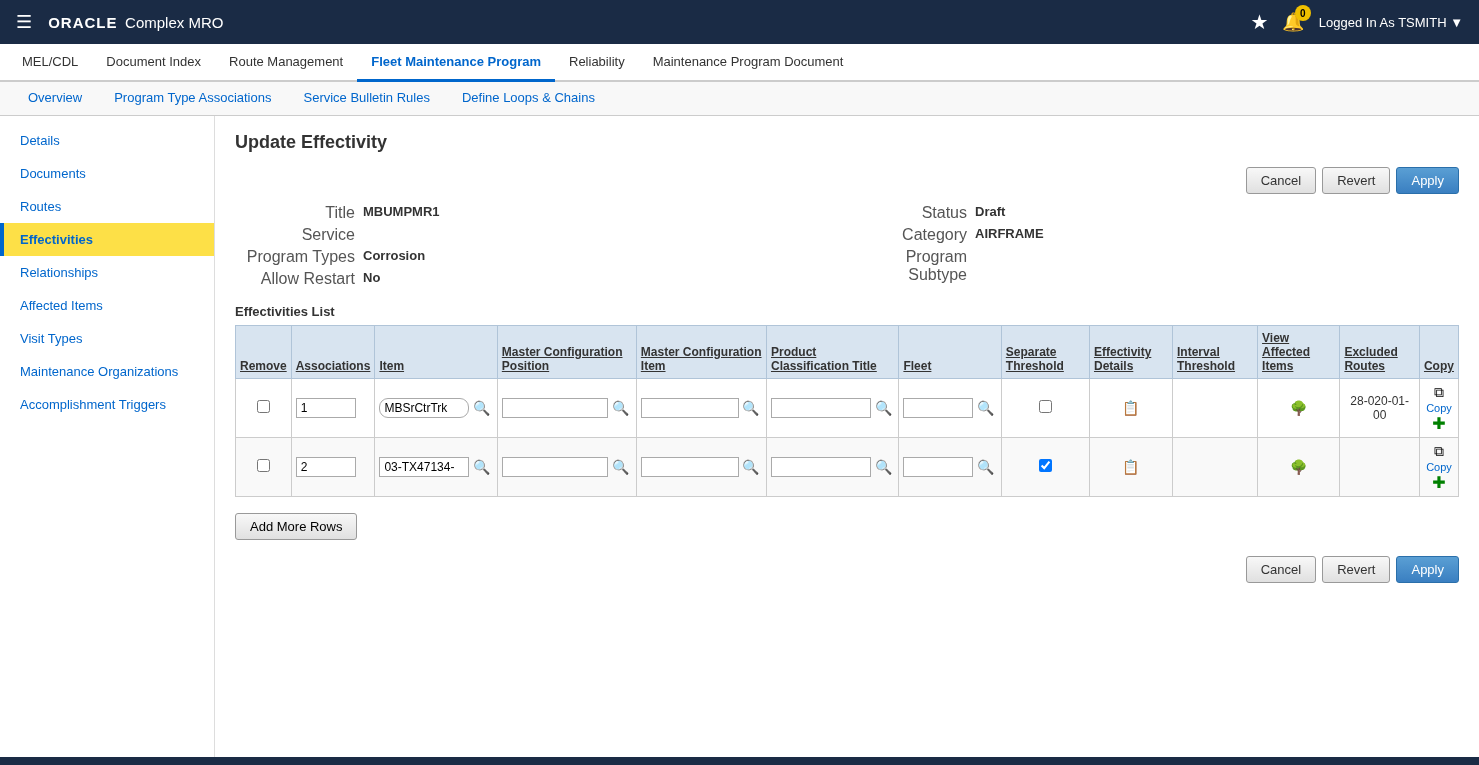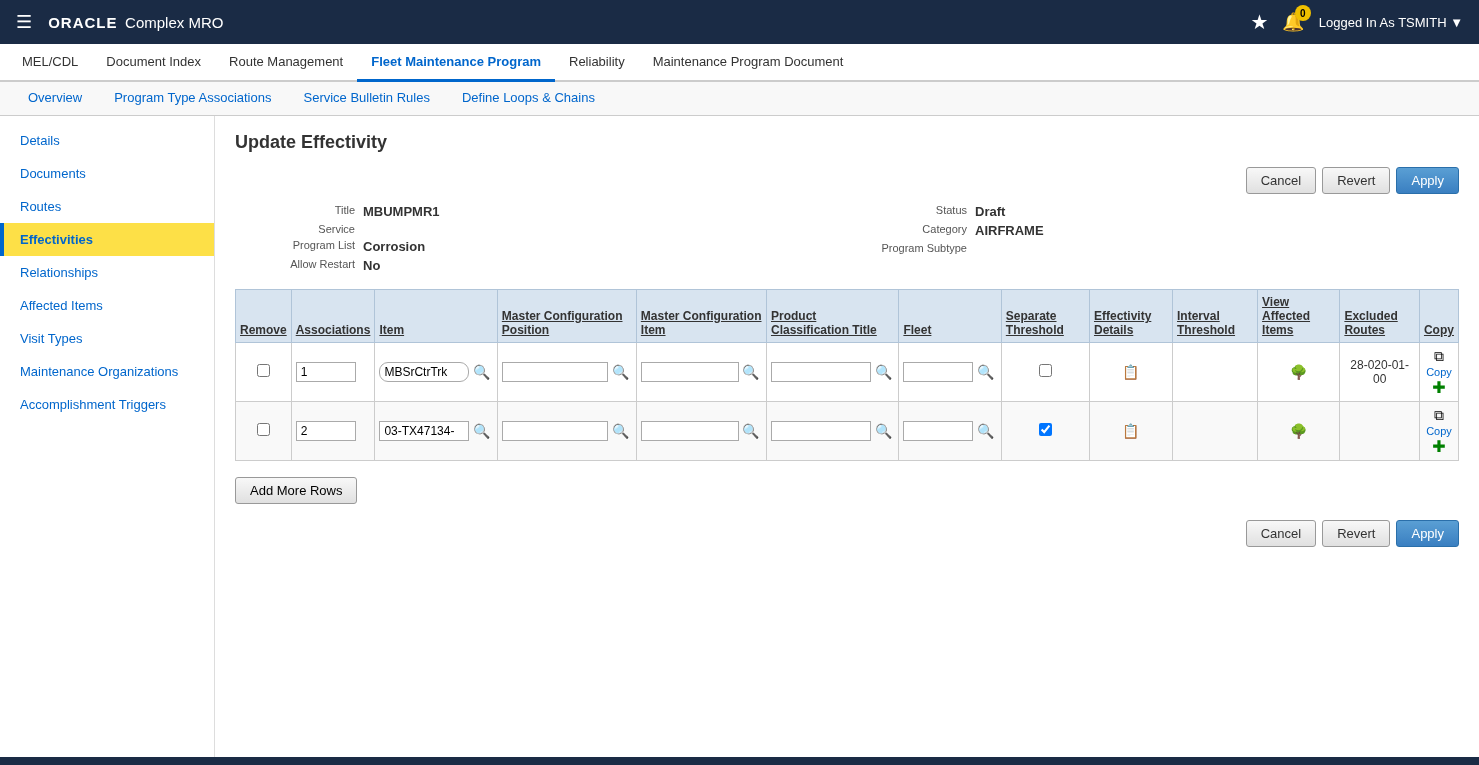--- a/index.html
+++ b/index.html
@@ -134,21 +134,21 @@
 
     
     .info-section {
       display: flex;
       margin-bottom: 12px;
       font-size: 13px;
     }
     .info-left { flex: 1; }
     .info-right { flex: 1; }
     .info-row { display: flex; margin-bottom: 4px; }
-    .info-label { color: #555; width: 120px; text-align: right; margin-right: 8px; font-size: 11px; }
+    .info-label { color: #555; width: 120px; text-align: right; margin-right: 8px; font-size: 16px; }
     .info-value { color: #333; font-weight: bold; font-size: 13px; }
 
     
     .section-title {
       font-weight: bold;
       font-size: 13px;
       margin-bottom: 6px;
       color: #333;
     }
 
@@ -298,21 +298,21 @@
       <div class="info-left">
         <div class="info-row">
           <span class="info-label">Title</span>
           <span class="info-value">MBUMPMR1</span>
         </div>
         <div class="info-row">
           <span class="info-label">Service</span>
           <span class="info-value"></span>
         </div>
         <div class="info-row">
-          <span class="info-label">Program List</span>
+          <span class="info-label">Program Types</span>
           <span class="info-value">Corrosion</span>
         </div>
         <div class="info-row">
           <span class="info-label">Allow Restart</span>
           <span class="info-value">No</span>
         </div>
       </div>
       <div class="info-right">
         <div class="info-row">
           <span class="info-label">Status</span>
@@ -322,20 +322,21 @@
           <span class="info-label">Category</span>
           <span class="info-value">AIRFRAME</span>
         </div>
         <div class="info-row">
           <span class="info-label">Program Subtype</span>
           <span class="info-value"></span>
         </div>
       </div>
     </div>
 
+    <div class="section-title">Effectivities List</div>
 
     <table class="eff-table">
       <thead>
         <tr>
           <th>Remove</th>
           <th>Associations</th>
           <th>Item</th>
           <th>Master Configuration Position</th>
           <th>Master Configuration Item</th>
           <th>Product Classification Title</th>

